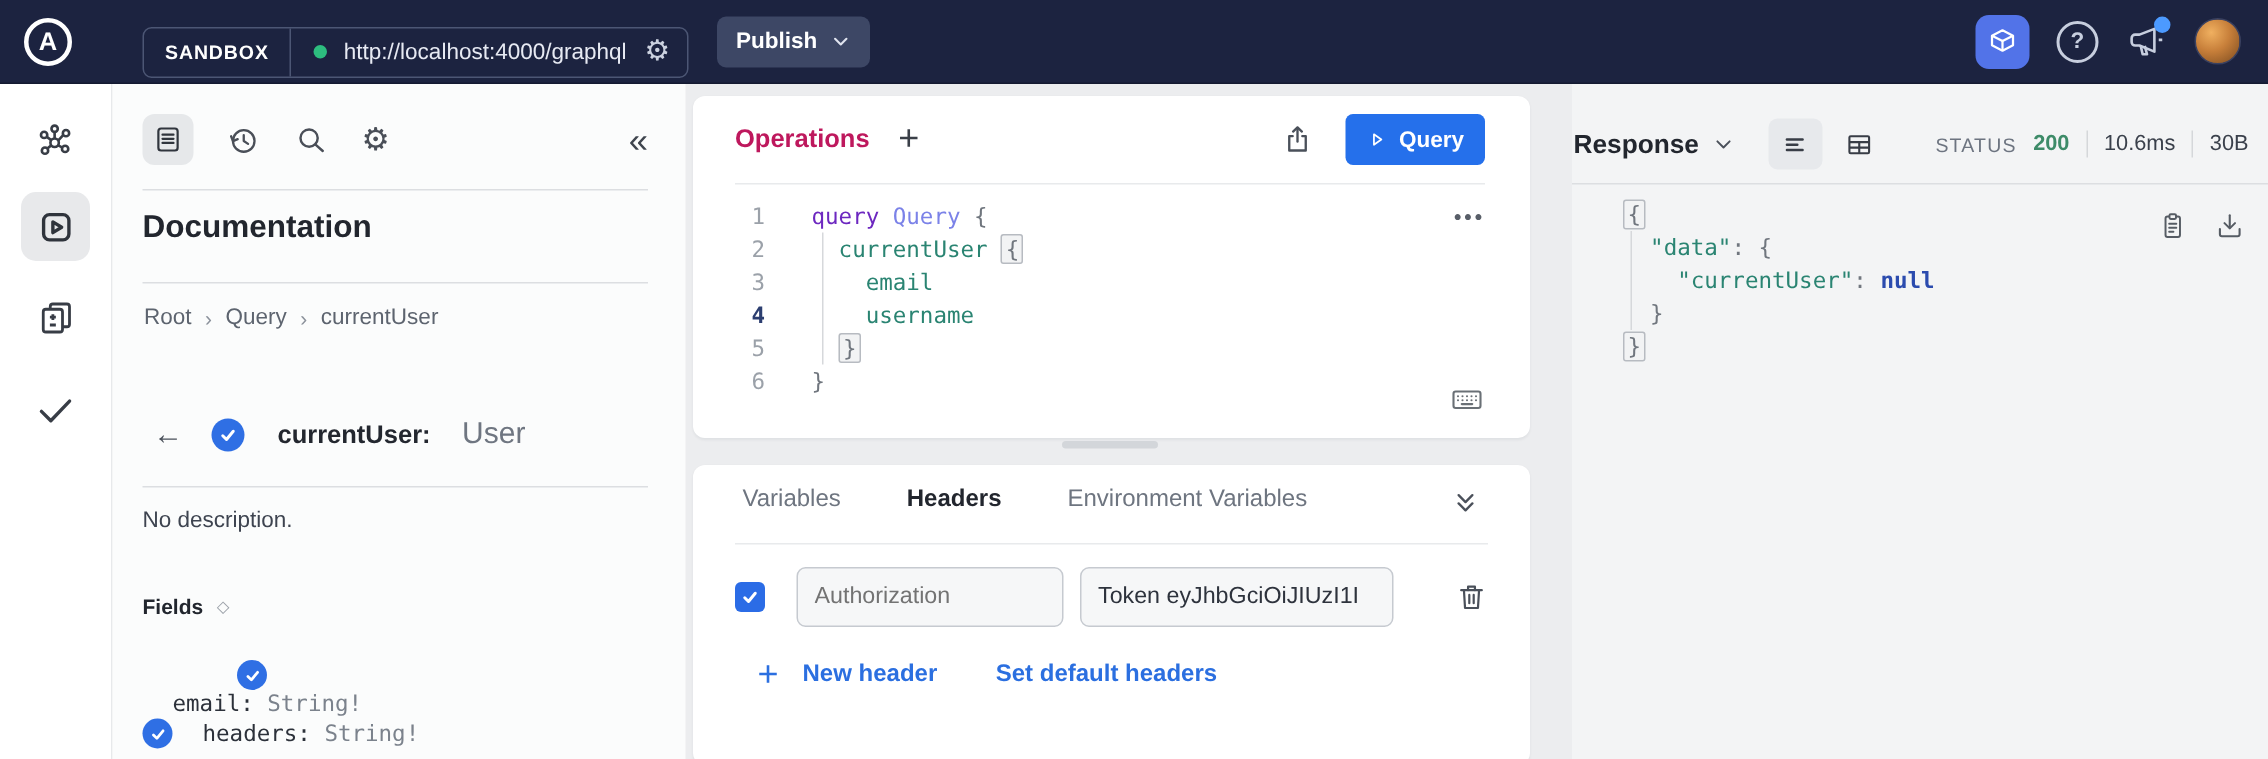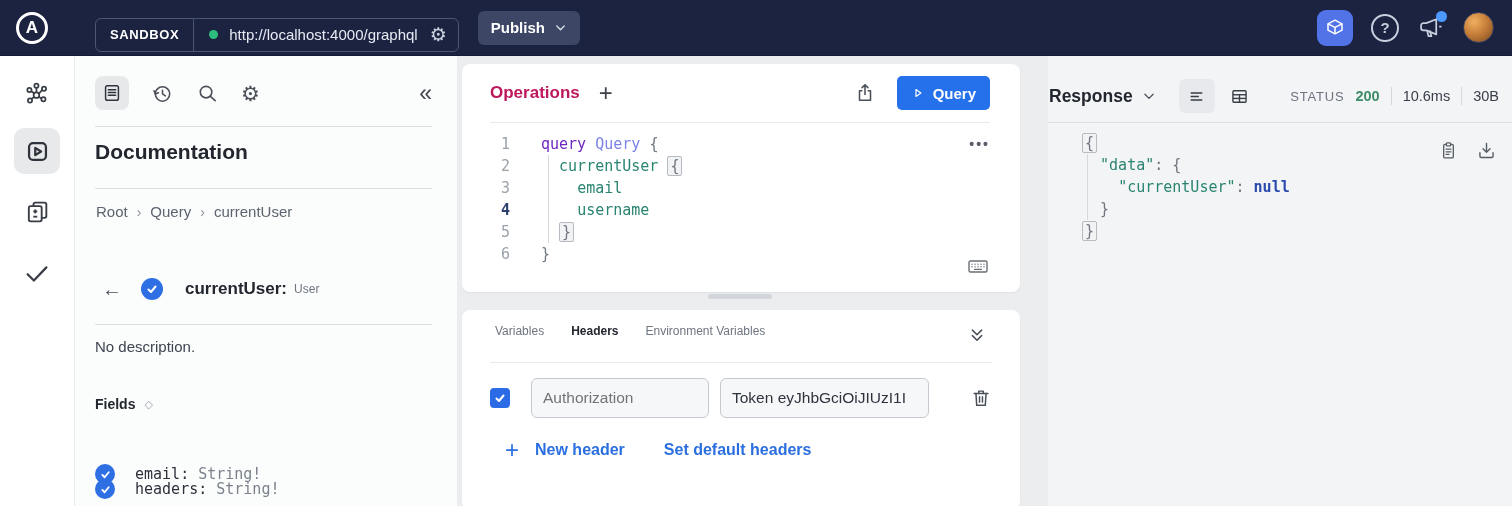--- a/index.html
+++ b/index.html
@@ -44,21 +44,21 @@
   .docs .div2{position:absolute;top:132px;left:20px;right:25px;height:1px;background:#dcdee1;}
   .breadcrumb{position:absolute;top:147px;left:21px;display:flex;align-items:center;gap:9px;font-size:15px;color:#5d646f;}
   .breadcrumb .crumb{cursor:pointer;}
   .bc-sep{color:#8b919b;font-size:14px;}
   .sel-row{position:absolute;top:222px;left:27px;display:flex;align-items:center;}
   .back-arrow{font-size:20px;color:#4a505a;cursor:pointer;line-height:1;}
   .chk-circle{border-radius:50%;background:#2f6fe4;display:flex;align-items:center;justify-content:center;flex:none;}
   .chk-22{width:22px;height:22px;margin-left:19px;}
   .chk-20{width:20px;height:20px;}
   .sel-name{margin-left:22px;font-size:17px;font-weight:700;color:#23272f;}
-  .sel-type{margin-left:7px;font-size:12px;color:#6f7681;cursor:pointer;text-align:right;}
+  .sel-type{margin-left:21px;font-size:20px;color:#6f7681;cursor:pointer;text-align:right;}
   .docs .div3{position:absolute;top:268px;left:20px;right:25px;height:1px;background:#dcdee1;}
   .no-desc{position:absolute;top:282px;left:20px;font-size:15px;color:#3e4450;}
   .fields-head{position:absolute;top:340px;left:20px;display:flex;align-items:center;gap:9px;}
   .fields-head .t{font-size:14px;font-weight:700;color:#22262e;}
   .fields-head .d{font-size:11px;color:#9aa0a8;}
   .field-row{position:absolute;left:20px;display:flex;align-items:center;cursor:pointer;}
   .field-row .txt{margin-left:20px;font-size:15px;white-space:pre;}
   .fname{color:#2c313a;}
   .ftype{color:#7b828c;margin-left:9px;}
 
@@ -89,21 +89,21 @@
   .tok-match{color:#70767e;border:1px solid #b7bbc1;background:#f2f3f4;border-radius:2px;padding:0 2px;}
   .guide{position:absolute;width:1px;background:#d6d8db;}
   .ops .guide{left:86px;top:91px;height:88px;}
   .ellipsis{position:absolute;top:72px;right:30px;font-size:14px;letter-spacing:2px;color:#585e68;font-weight:700;cursor:pointer;}
   .kbd{position:absolute;right:30px;bottom:14px;color:#6a7076;cursor:pointer;}
 
   
   .handle{position:absolute;left:708px;top:294px;width:64px;height:5px;border-radius:3px;background:#d3d6da;cursor:row-resize;}
 
   
-  .tabs{position:absolute;top:14px;left:33px;display:flex;gap:27px;font-size:12px;color:#6e7580;}
+  .tabs{position:absolute;top:14px;left:33px;display:flex;gap:44px;font-size:16px;color:#6e7580;}
   .tab{cursor:pointer;}
   .tab.active{font-weight:700;color:#22262e;}
   .dbl-chev{position:absolute;top:16px;right:32px;color:#4a505a;cursor:pointer;}
   .req .hdiv{top:52px;left:28px;right:28px;}
   .hrow{position:absolute;top:68px;left:28px;right:28px;display:flex;align-items:center;}
   .checkbox{width:20px;height:20px;border-radius:4px;background:#2b6ce6;display:flex;align-items:center;justify-content:center;flex:none;cursor:pointer;}
   .hinput{height:40px;border:1px solid #c6cad0;border-radius:6px;background:#f6f7f8;font-size:15.5px;padding:0 11px;font-family:inherit;}
   .hkey{margin-left:21px;width:178px;color:#737373;}
   .hval{margin-left:11px;width:209px;color:#2e333d;}
   .trash{margin-left:auto;color:#4a505a;cursor:pointer;}
@@ -259,21 +259,21 @@
     <span class="sel-type">User</span>
   </div>
   <div class="div3"></div>
   <p class="no-desc">No description.</p>
 
   <div class="fields-head">
     <span class="t">Fields</span>
     <span class="d">◇</span>
   </div>
 
-  <div class="field-row" style="top:408px;">
+  <div class="field-row" style="top:384px;flex-direction:column;">
     <span class="chk-circle chk-20">
       <svg width="11" height="11" viewBox="0 0 12 12" fill="none" stroke="#fff" stroke-width="2" stroke-linecap="round" stroke-linejoin="round">
           <polyline points="2.5,6.5 5,9 9.5,3.5"></polyline>
         </svg>
     </span>
     <span class="txt mono"><span class="fname">email:</span><span class="ftype">String!</span></span>
   </div>
   <div class="field-row" style="top:423px;">
     <span class="chk-circle chk-20">
       <svg width="11" height="11" viewBox="0 0 12 12" fill="none" stroke="#fff" stroke-width="2" stroke-linecap="round" stroke-linejoin="round">

